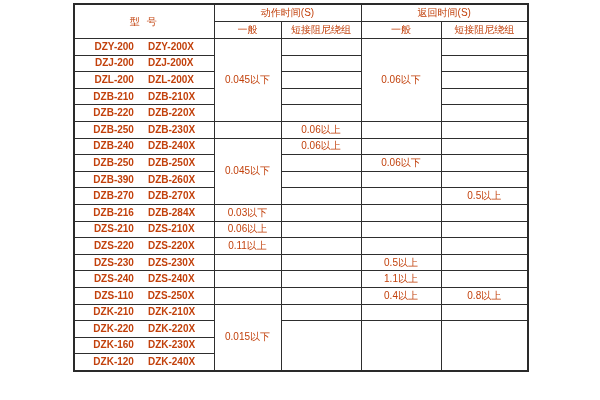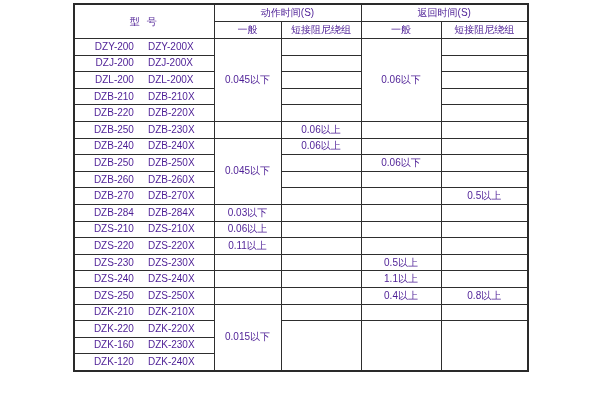--- a/index.html
+++ b/index.html
@@ -1,37 +1,37 @@
 <!DOCTYPE html>
 <html><head>
 <meta charset="utf-8">
 <style>
   html,body{margin:0;padding:0;background:#fff;}
   #canvas{
     position:relative;width:600px;height:400px;background:#ffffff;overflow:hidden;
-    font-family:"Liberation Sans","DejaVu Sans",sans-serif;color:#4c1d95;
+    font-family:"Liberation Sans","DejaVu Sans",sans-serif;color:#c2410c;
   }
   table#spec-table{
     position:absolute;left:73px;top:3px;width:454px;
     border-collapse:collapse;table-layout:fixed;
     border:2px solid #2a2a2a;
   }
   #spec-table th,#spec-table td{
     border:1px solid #2e2e2e;
     padding:0;margin:0;
     font-size:10px;font-weight:normal;
     text-align:center;vertical-align:middle;
     overflow:hidden;white-space:nowrap;
     line-height:1;
   }
   #spec-table thead tr.h1 th{height:16px;}
   #spec-table thead tr.h2 th{height:16px;}
   #spec-table tbody td{height:15.6px;}
   #spec-table th[rowspan]{letter-spacing:2px;}
-  .model-cell span{display:inline-block;padding:0 7px;}
+  .model-cell span{display:inline-block;padding:0 7px;font-weight:bold;}
 </style>
 </head>
 <body>
 
 <div id="canvas">
   <table id="spec-table">
     <colgroup>
       <col style="width:140px">
       <col style="width:67px">
       <col style="width:80px">
@@ -93,33 +93,33 @@
           <td></td>
           <td></td>
         </tr>
         <tr>
           <td class="model-cell"><span>DZB-250</span><span>DZB-250X</span></td>
           <td></td>
           <td>0.06以下</td>
           <td></td>
         </tr>
         <tr>
-          <td class="model-cell"><span>DZB-260</span><span>DZB-260X</span></td>
+          <td class="model-cell"><span>DZB-390</span><span>DZB-260X</span></td>
           <td></td>
           <td></td>
           <td></td>
         </tr>
         <tr>
           <td class="model-cell"><span>DZB-270</span><span>DZB-270X</span></td>
           <td></td>
           <td></td>
           <td>0.5以上</td>
         </tr>
         <tr>
-          <td class="model-cell"><span>DZB-284</span><span>DZB-284X</span></td>
+          <td class="model-cell"><span>DZB-216</span><span>DZB-284X</span></td>
           <td>0.03以下</td>
           <td></td>
           <td></td>
           <td></td>
         </tr>
         <tr>
           <td class="model-cell"><span>DZS-210</span><span>DZS-210X</span></td>
           <td>0.06以上</td>
           <td></td>
           <td></td>
@@ -140,21 +140,21 @@
           <td></td>
         </tr>
         <tr>
           <td class="model-cell"><span>DZS-240</span><span>DZS-240X</span></td>
           <td></td>
           <td></td>
           <td>1.1以上</td>
           <td></td>
         </tr>
         <tr>
-          <td class="model-cell"><span>DZS-250</span><span>DZS-250X</span></td>
+          <td class="model-cell"><span>DZS-110</span><span>DZS-250X</span></td>
           <td></td>
           <td></td>
           <td>0.4以上</td>
           <td>0.8以上</td>
         </tr>
         <tr>
           <td class="model-cell"><span>DZK-210</span><span>DZK-210X</span></td>
           <td rowspan="4">0.015以下</td>
           <td></td>
           <td></td>

